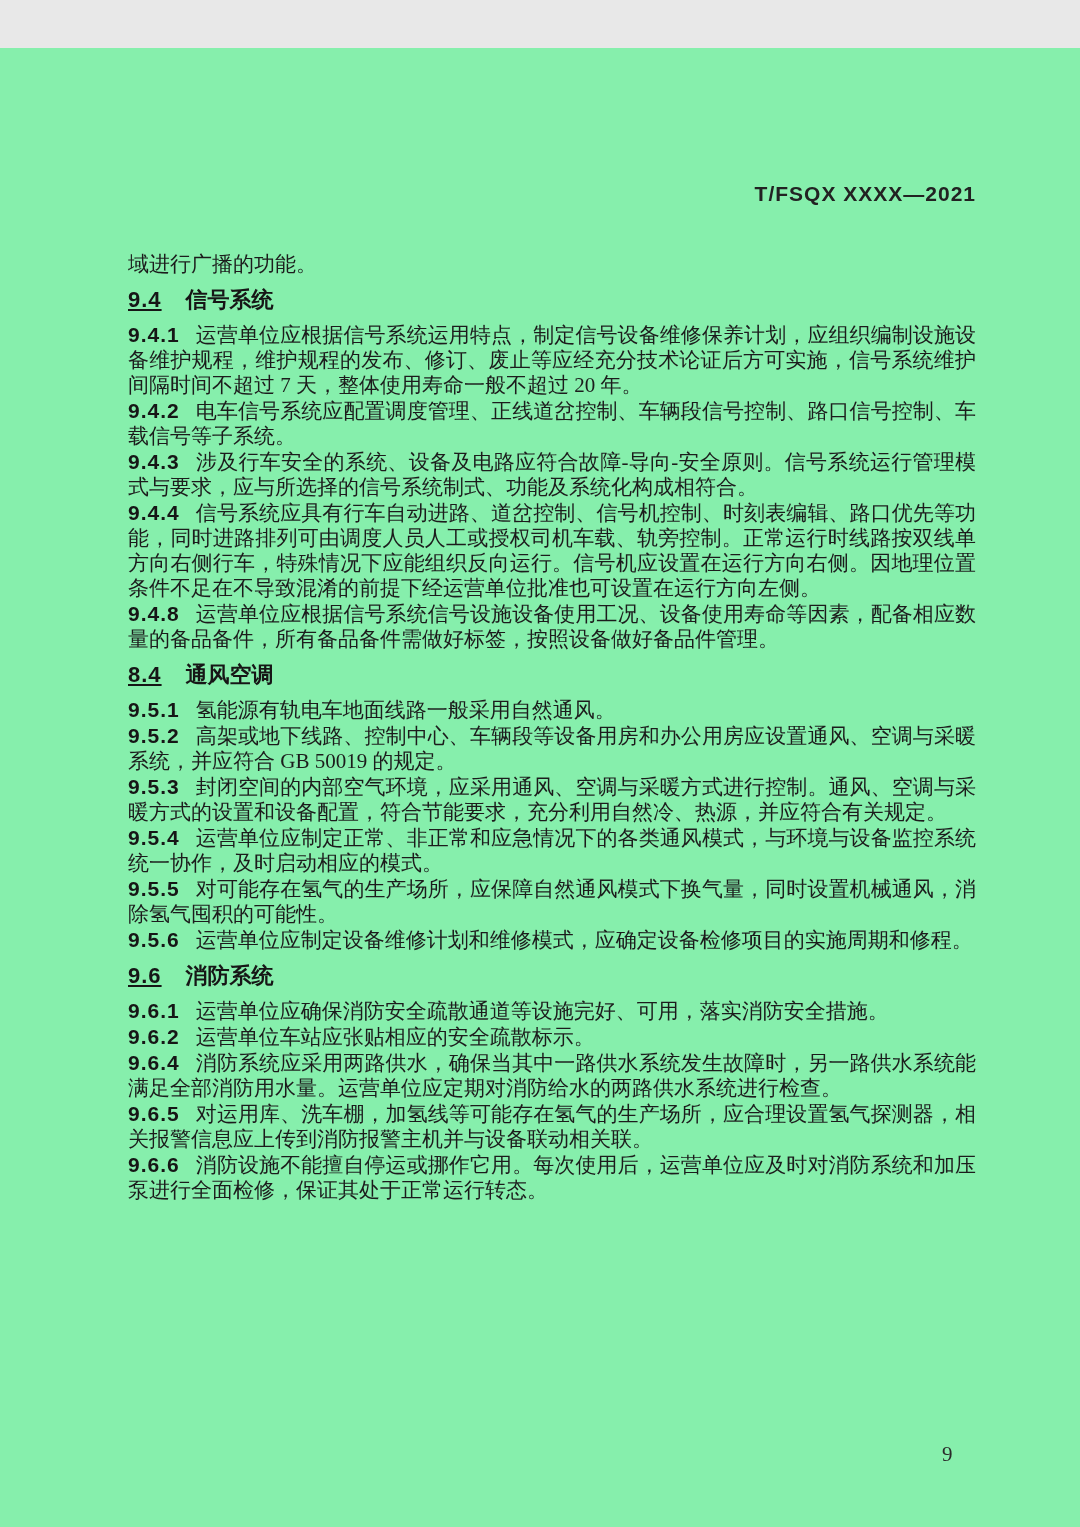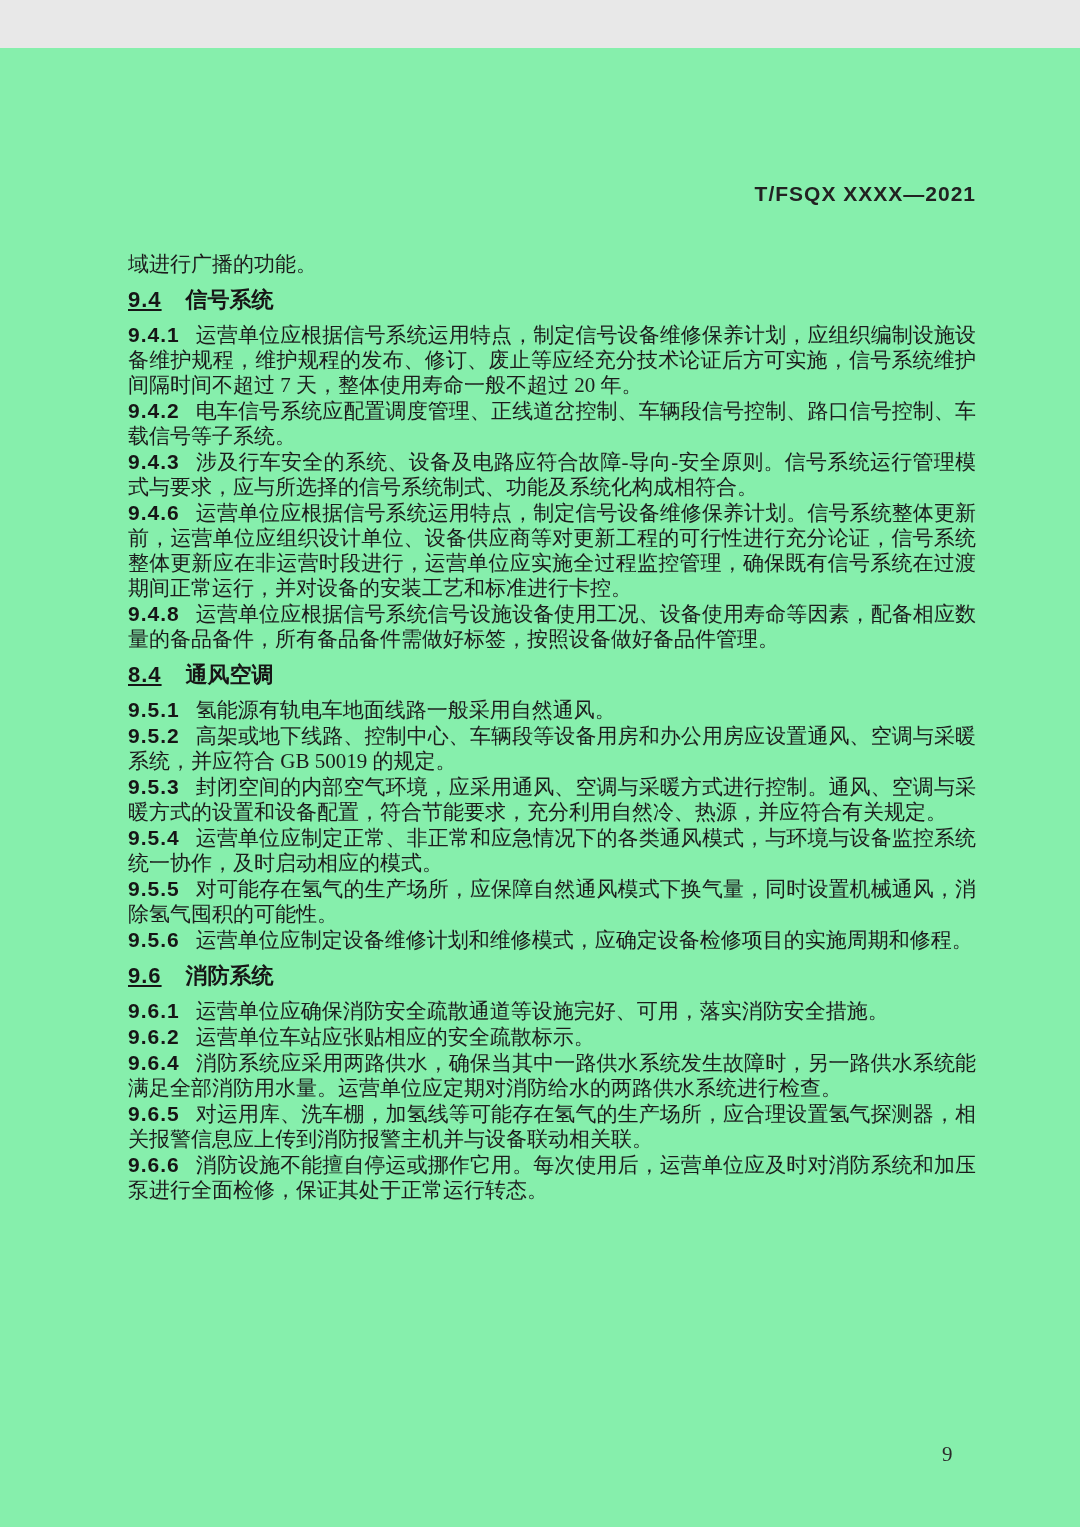--- a/index.html
+++ b/index.html
@@ -70,21 +70,21 @@
 <div class="page">
   <div class="header-ref">T/FSQX XXXX—2021</div>
 
   <div class="content">
     <p class="body-para continuation">域进行广播的功能。</p>
     <div id="sections">
         <h2 class="section-heading"><span class="sec-num">9.4</span><span>信号系统</span></h2>
         <p class="body-para clause"><span class="clause-num">9.4.1</span><span>运营单位应根据信号系统运用特点，制定信号设备维修保养计划，应组织编制设施设备维护规程，维护规程的发布、修订、废止等应经充分技术论证后方可实施，信号系统维护间隔时间不超过 7 天，整体使用寿命一般不超过 20 年。</span></p>
         <p class="body-para clause"><span class="clause-num">9.4.2</span><span>电车信号系统应配置调度管理、正线道岔控制、车辆段信号控制、路口信号控制、车载信号等子系统。</span></p>
         <p class="body-para clause"><span class="clause-num">9.4.3</span><span>涉及行车安全的系统、设备及电路应符合故障-导向-安全原则。信号系统运行管理模式与要求，应与所选择的信号系统制式、功能及系统化构成相符合。</span></p>
-        <p class="body-para clause"><span class="clause-num">9.4.6</span><span>运营单位应根据信号系统运用特点，制定信号设备维修保养计划。信号系统整体更新前，运营单位应组织设计单位、设备供应商等对更新工程的可行性进行充分论证，信号系统整体更新应在非运营时段进行，运营单位应实施全过程监控管理，确保既有信号系统在过渡期间正常运行，并对设备的安装工艺和标准进行卡控。</span></p>
+        <p class="body-para clause"><span class="clause-num">9.4.4</span><span>信号系统应具有行车自动进路、道岔控制、信号机控制、时刻表编辑、路口优先等功能，同时进路排列可由调度人员人工或授权司机车载、轨旁控制。正常运行时线路按双线单方向右侧行车，特殊情况下应能组织反向运行。信号机应设置在运行方向右侧。因地理位置条件不足在不导致混淆的前提下经运营单位批准也可设置在运行方向左侧。</span></p>
         <p class="body-para clause"><span class="clause-num">9.4.8</span><span>运营单位应根据信号系统信号设施设备使用工况、设备使用寿命等因素，配备相应数量的备品备件，所有备品备件需做好标签，按照设备做好备品件管理。</span></p>
         <h2 class="section-heading"><span class="sec-num">8.4</span><span>通风空调</span></h2>
         <p class="body-para clause"><span class="clause-num">9.5.1</span><span>氢能源有轨电车地面线路一般采用自然通风。</span></p>
         <p class="body-para clause"><span class="clause-num">9.5.2</span><span>高架或地下线路、控制中心、车辆段等设备用房和办公用房应设置通风、空调与采暖系统，并应符合 GB 50019 的规定。</span></p>
         <p class="body-para clause"><span class="clause-num">9.5.3</span><span>封闭空间的内部空气环境，应采用通风、空调与采暖方式进行控制。通风、空调与采暖方式的设置和设备配置，符合节能要求，充分利用自然冷、热源，并应符合有关规定。</span></p>
         <p class="body-para clause"><span class="clause-num">9.5.4</span><span>运营单位应制定正常、非正常和应急情况下的各类通风模式，与环境与设备监控系统统一协作，及时启动相应的模式。</span></p>
         <p class="body-para clause"><span class="clause-num">9.5.5</span><span>对可能存在氢气的生产场所，应保障自然通风模式下换气量，同时设置机械通风，消除氢气囤积的可能性。</span></p>
         <p class="body-para clause"><span class="clause-num">9.5.6</span><span>运营单位应制定设备维修计划和维修模式，应确定设备检修项目的实施周期和修程。</span></p>
         <h2 class="section-heading"><span class="sec-num">9.6</span><span>消防系统</span></h2>
         <p class="body-para clause"><span class="clause-num">9.6.1</span><span>运营单位应确保消防安全疏散通道等设施完好、可用，落实消防安全措施。</span></p>

